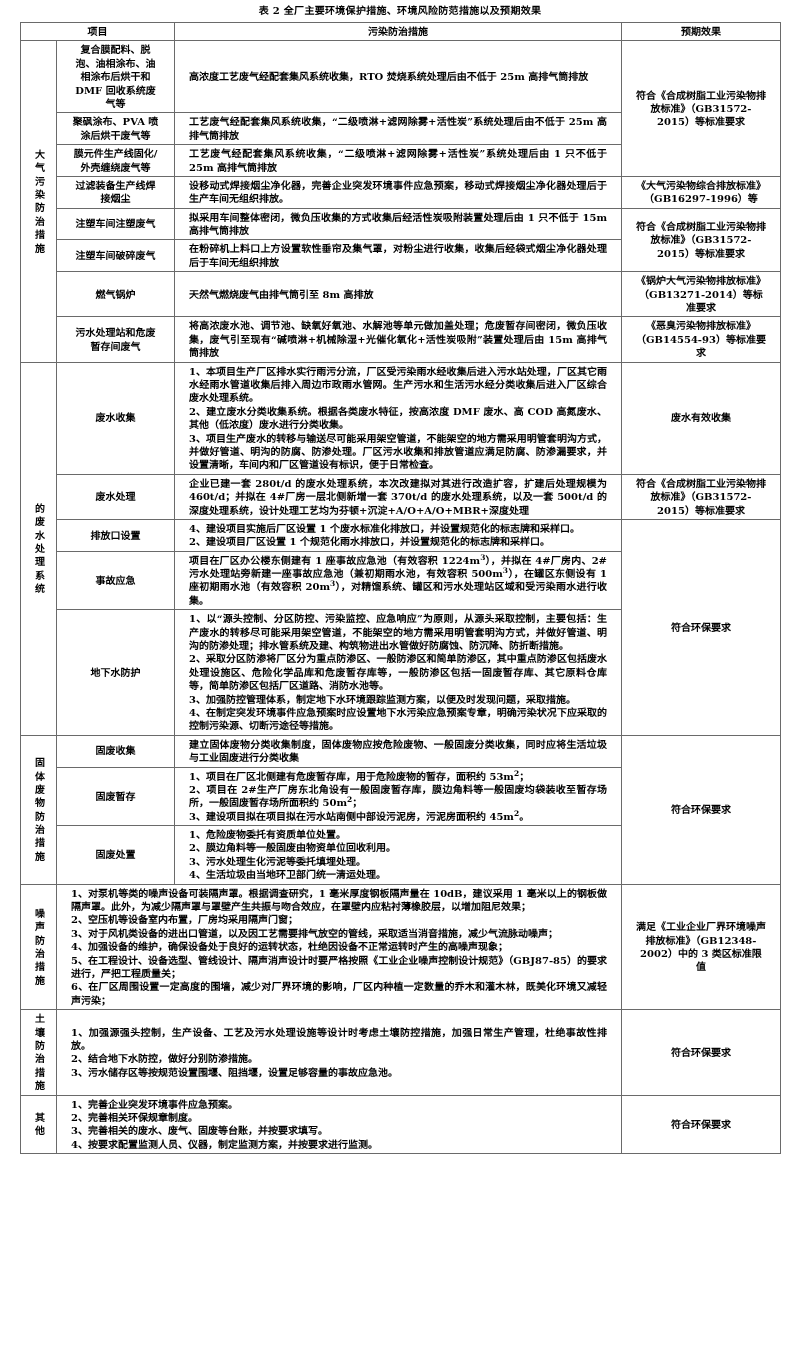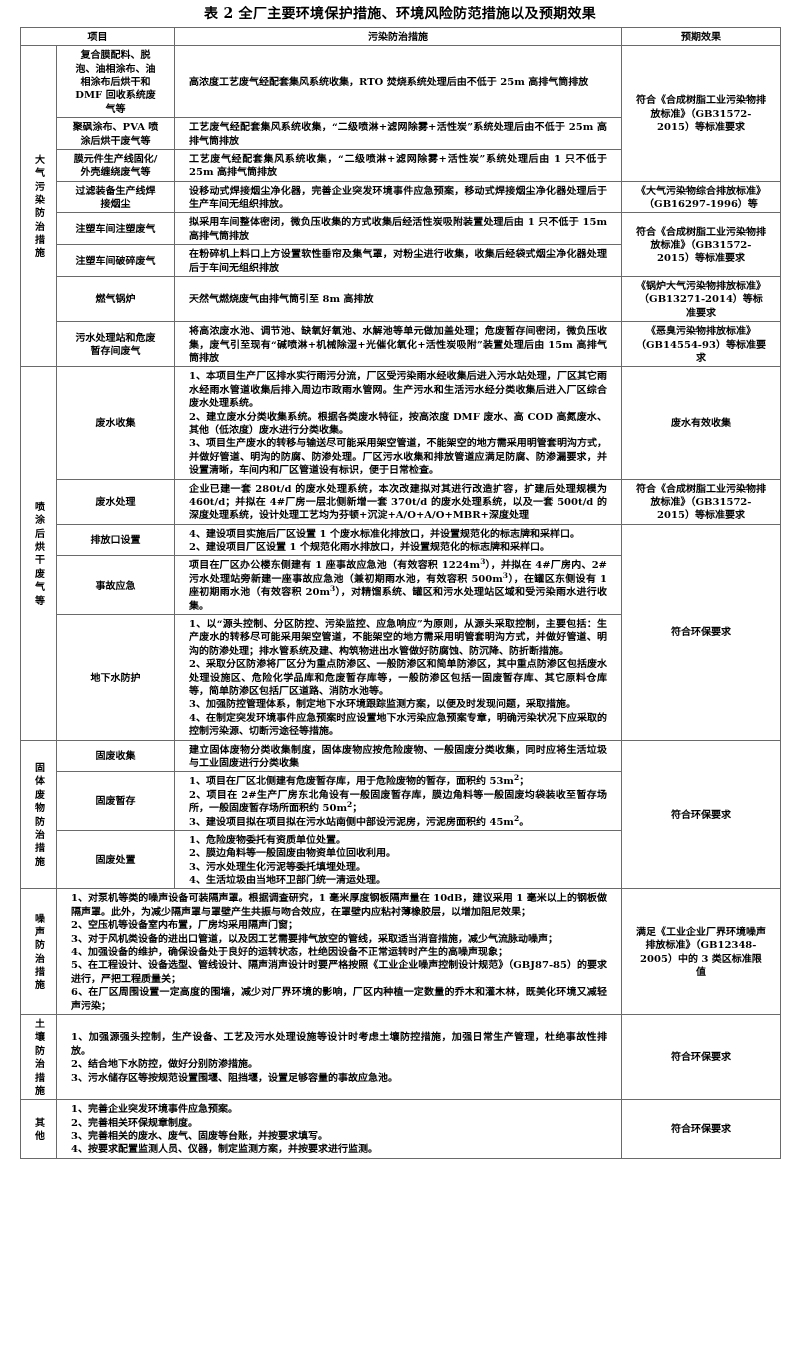--- a/index.html
+++ b/index.html
@@ -16,21 +16,21 @@
   }
   .page {
     width: 800px;
     height: 1366px;
     box-sizing: border-box;
     padding: 0;
     position: relative;
   }
   .doc-title {
     text-align: center;
-    font-size: 14px;
+    font-size: 10px;
     font-weight: bold;
     line-height: 1.2;
     padding: 5px 0 5px 0;
     letter-spacing: 0.3px;
   }
   table.main {
     border-collapse: collapse;
     table-layout: fixed;
     width: 760px;
     margin: 0 20px;
@@ -146,21 +146,21 @@
           <td class="sub-cell">燃气锅炉</td>
           <td class="meas-cell">天然气燃烧废气由排气筒引至 8m 高排放</td>
           <td class="eff-cell">《锅炉大气污染物排放标准》（GB13271-2014）等标准要求</td>
         </tr>
         <tr>
           <td class="sub-cell">污水处理站和危废暂存间废气</td>
           <td class="meas-cell">将高浓废水池、调节池、缺氧好氧池、水解池等单元做加盖处理；危废暂存间密闭，微负压收集，废气引至现有“碱喷淋+机械除湿+光催化氧化+活性炭吸附”装置处理后由 15m 高排气筒排放</td>
           <td class="eff-cell">《恶臭污染物排放标准》（GB14554-93）等标准要求</td>
         </tr>
         <tr>
-          <td class="cat-cell" rowspan="5">喷涂后烘干废气等</td>
+          <td class="cat-cell" rowspan="5">的废水处理系统</td>
           <td class="sub-cell">废水收集</td>
           <td class="meas-cell">
             <span class="ln">1、本项目生产厂区排水实行雨污分流，厂区受污染雨水经收集后进入污水站处理，厂区其它雨水经雨水管道收集后排入周边市政雨水管网。生产污水和生活污水经分类收集后进入厂区综合废水处理系统。</span>
             <span class="ln">2、建立废水分类收集系统。根据各类废水特征，按高浓度 DMF 废水、高 COD 高氮废水、其他（低浓度）废水进行分类收集。</span>
             <span class="ln">3、项目生产废水的转移与输送尽可能采用架空管道，不能架空的地方需采用明管套明沟方式，并做好管道、明沟的防腐、防渗处理。厂区污水收集和排放管道应满足防腐、防渗漏要求，并设置清晰，车间内和厂区管道设有标识，便于日常检查。</span>
           </td>
           <td class="eff-cell">废水有效收集</td>
         </tr>
         <tr>
           <td class="sub-cell">废水处理</td>
@@ -214,21 +214,21 @@
         <tr>
           <td class="cat-cell" rowspan="1">噪声防治措施</td>
           <td class="meas-cell" colspan="2">
             <span class="ln">1、对泵机等类的噪声设备可装隔声罩。根据调查研究，1 毫米厚度钢板隔声量在 10dB，建议采用 1 毫米以上的钢板做隔声罩。此外，为减少隔声罩与罩壁产生共振与吻合效应，在罩壁内应粘衬薄橡胶层，以增加阻尼效果；</span>
             <span class="ln">2、空压机等设备室内布置，厂房均采用隔声门窗；</span>
             <span class="ln">3、对于风机类设备的进出口管道，以及因工艺需要排气放空的管线，采取适当消音措施，减少气流脉动噪声；</span>
             <span class="ln">4、加强设备的维护，确保设备处于良好的运转状态，杜绝因设备不正常运转时产生的高噪声现象；</span>
             <span class="ln">5、在工程设计、设备选型、管线设计、隔声消声设计时要严格按照《工业企业噪声控制设计规范》（GBJ87-85）的要求进行，严把工程质量关；</span>
             <span class="ln">6、在厂区周围设置一定高度的围墙，减少对厂界环境的影响，厂区内种植一定数量的乔木和灌木林，既美化环境又减轻声污染；</span>
           </td>
-          <td class="eff-cell">满足《工业企业厂界环境噪声排放标准》（GB12348-2005）中的 3 类区标准限值</td>
+          <td class="eff-cell">满足《工业企业厂界环境噪声排放标准》（GB12348-2002）中的 3 类区标准限值</td>
         </tr>
         <tr>
           <td class="cat-cell" rowspan="1">土壤防治措施</td>
           <td class="meas-cell" colspan="2">
             <span class="ln">1、加强源强头控制，生产设备、工艺及污水处理设施等设计时考虑土壤防控措施，加强日常生产管理，杜绝事故性排放。</span>
             <span class="ln">2、结合地下水防控，做好分别防渗措施。</span>
             <span class="ln">3、污水储存区等按规范设置围堰、阻挡堰，设置足够容量的事故应急池。</span>
           </td>
           <td class="eff-cell">符合环保要求</td>
         </tr>

